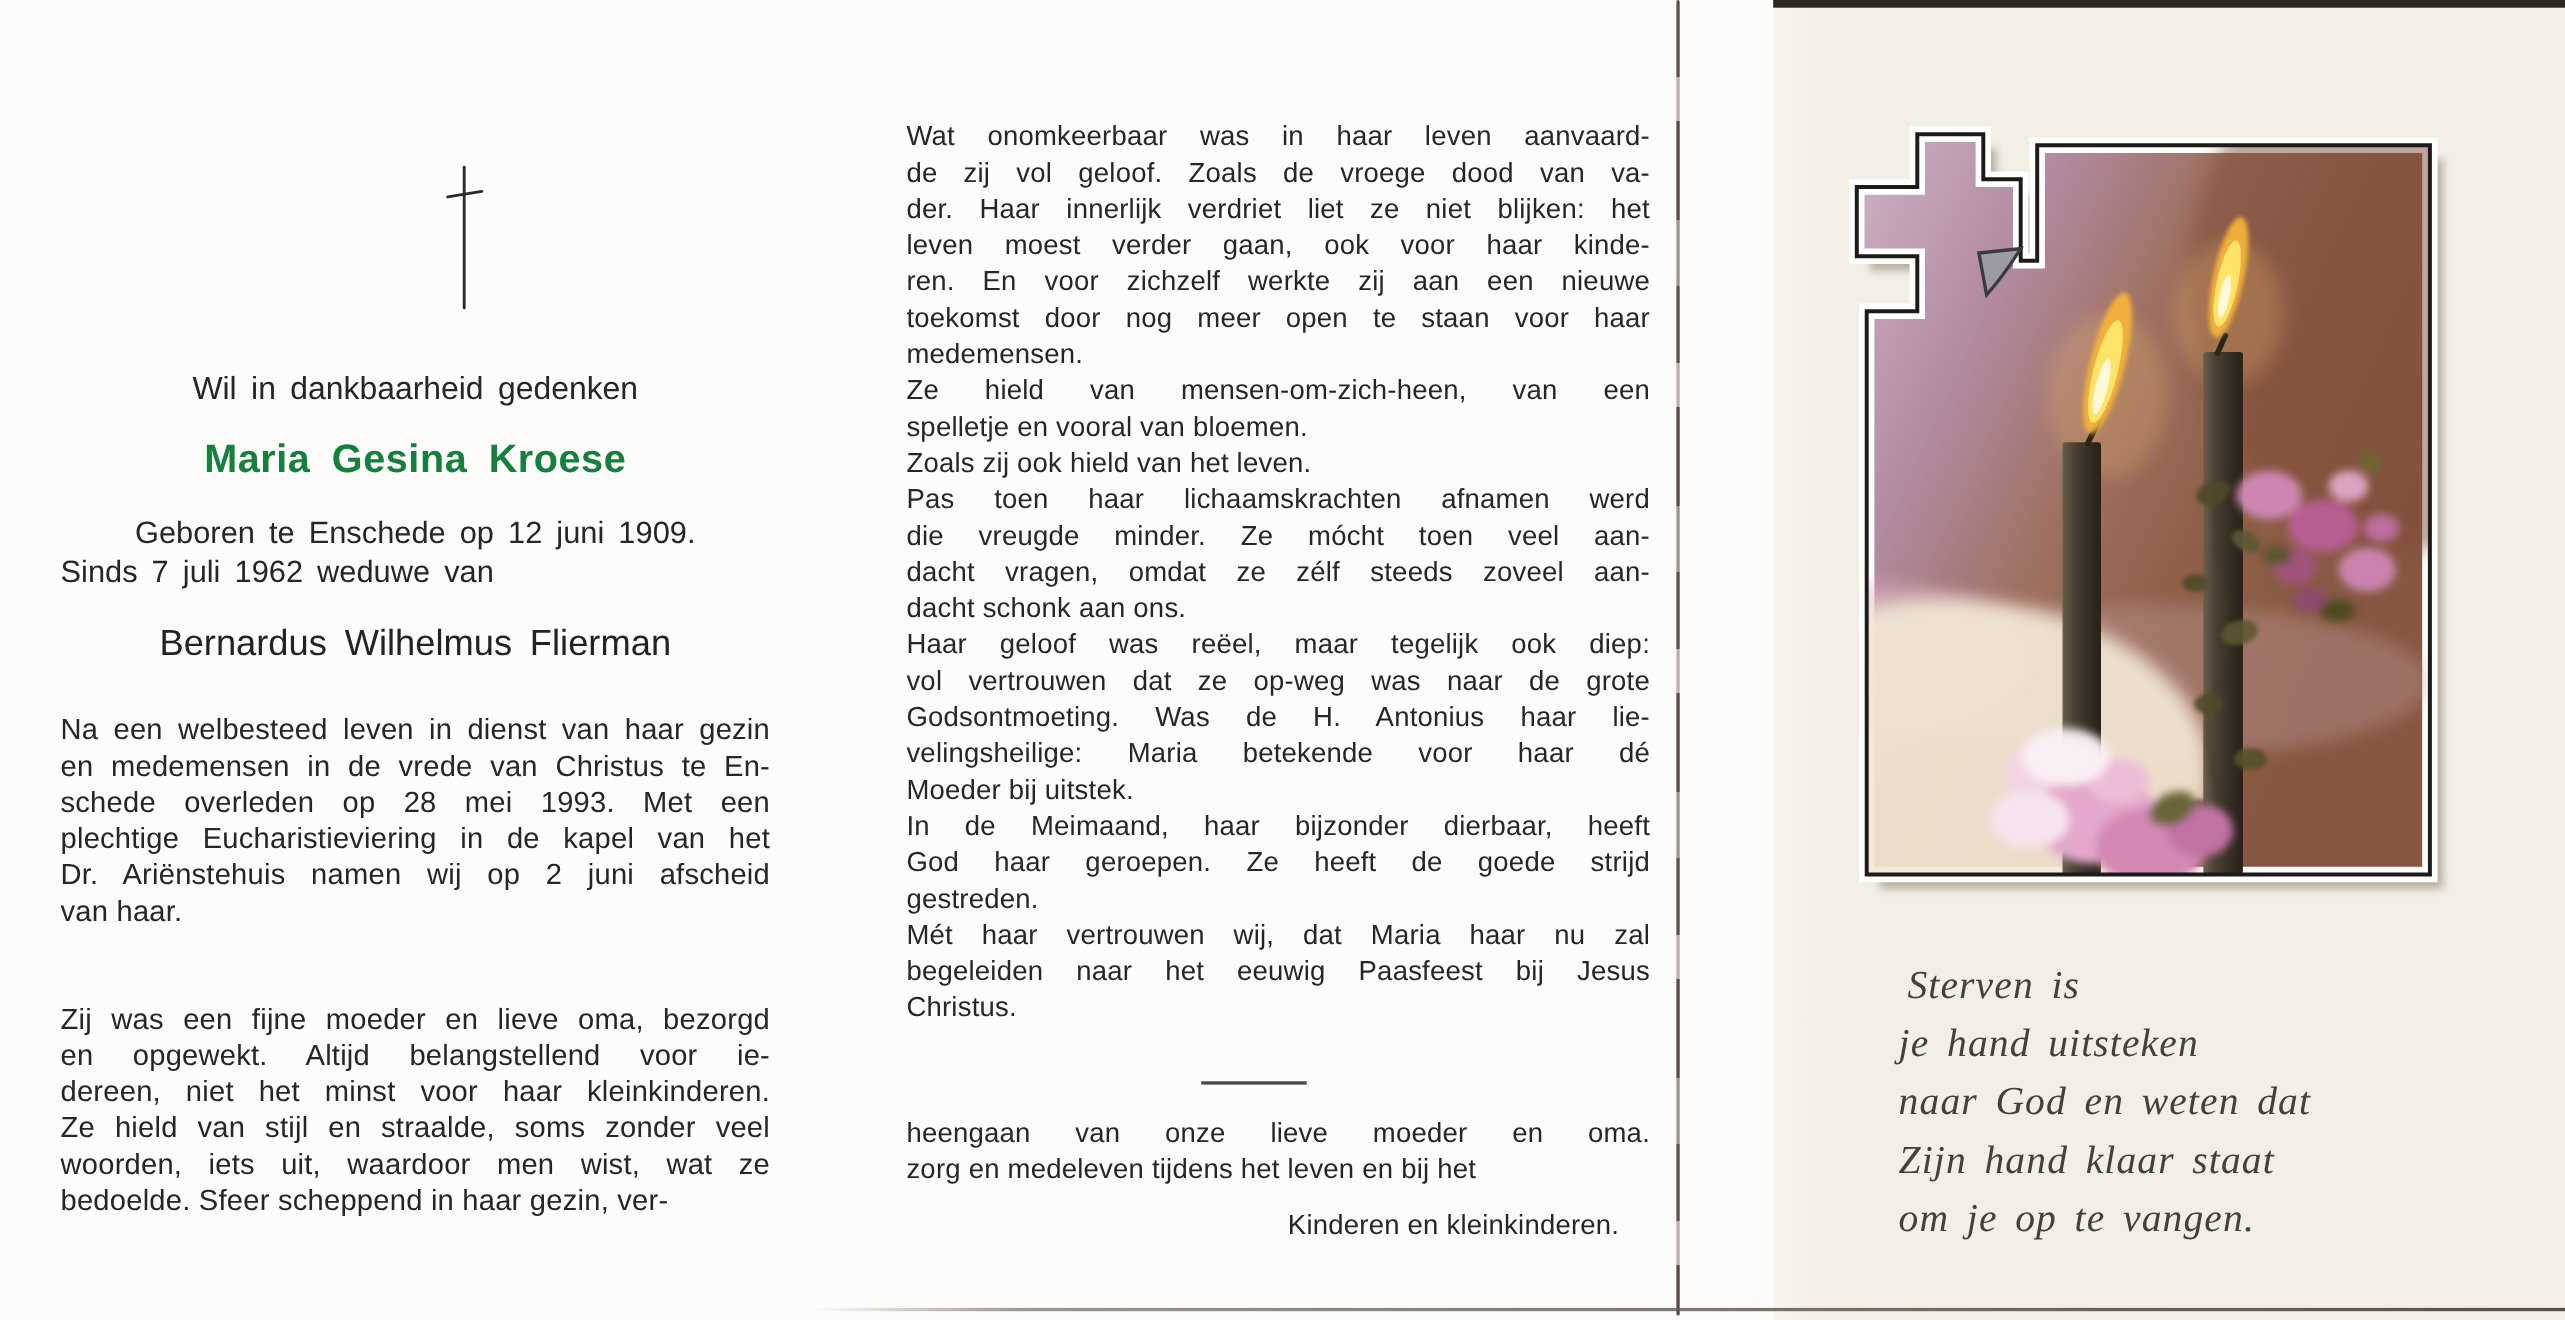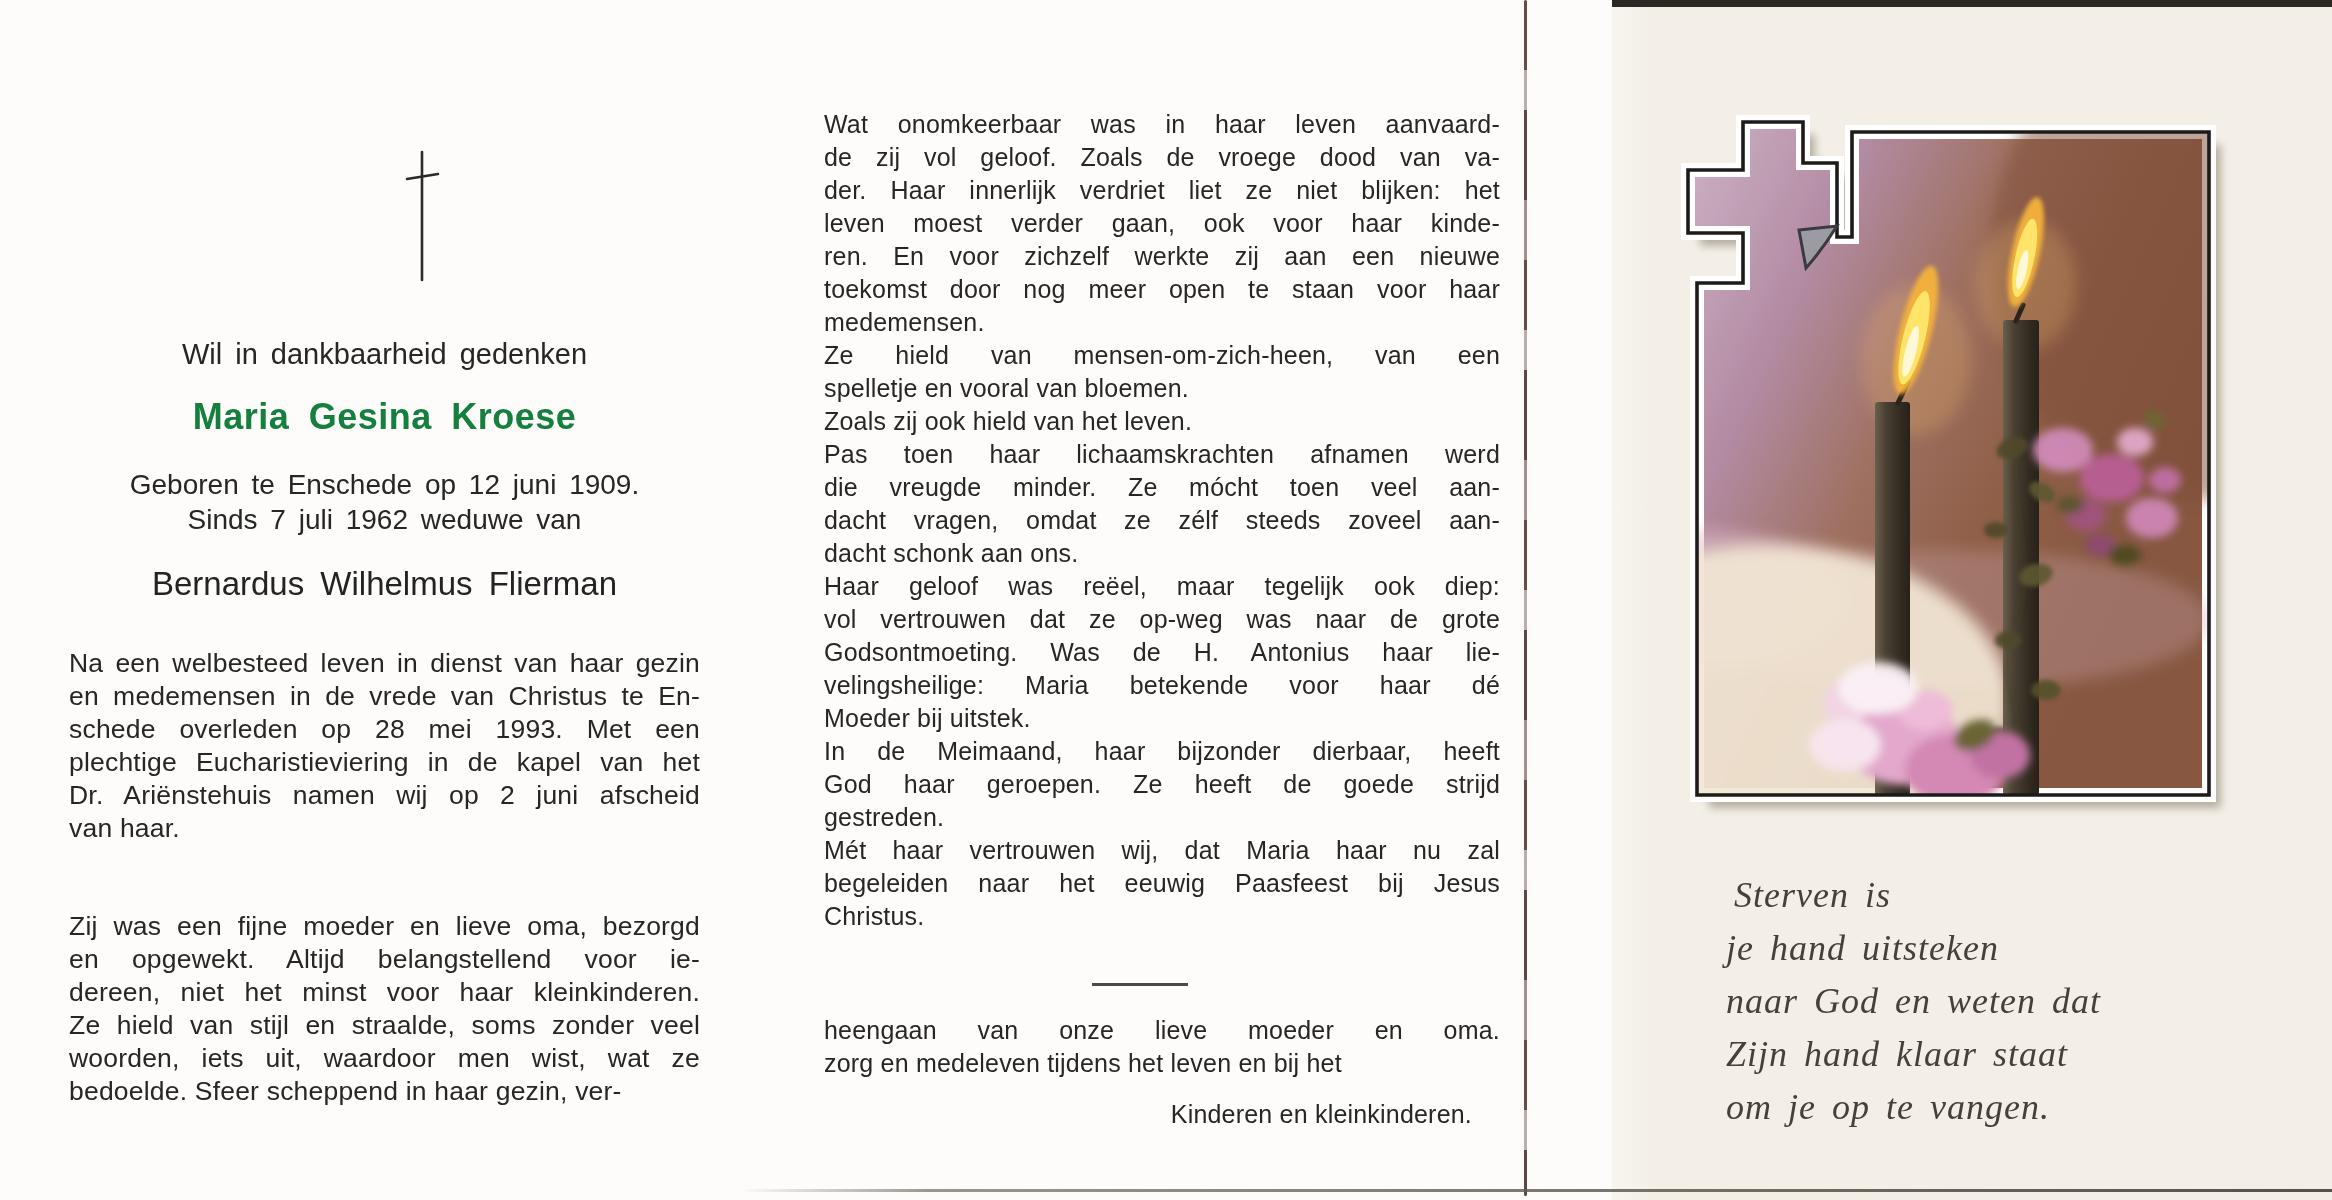--- a/index.html
+++ b/index.html
@@ -4,26 +4,26 @@
 <style>
   html,body{margin:0;padding:0;background:#e8e6e2;}
   .page{
     position:relative;width:2332px;height:1200px;overflow:hidden;
     background:#fdfcfa;
     font-family:"Liberation Sans",sans-serif;color:#262626;
   }
   section{position:absolute;}
   
   .left-page{left:55px;top:0;width:645px;height:1200px;}
-  .left-page .abs{position:absolute;left:0;right:0;margin-left:14px;}
+  .left-page .abs{position:absolute;left:0;right:0;}
   .cross-svg{position:absolute;left:295px;top:146px;}
   .intro{top:338px;font-size:29px;text-align:center;word-spacing:5px;}
   .name{top:396px;font-size:36px;font-weight:bold;text-align:center;word-spacing:9px;letter-spacing:.5px;color:#15803d;}
   .birth{top:469px;font-size:28px;text-align:center;word-spacing:5px;}
-  .widow{top:504px;font-size:28px;text-align:center;word-spacing:5px;}
+  .widow{top:504px;font-size:28px;word-spacing:5px;}
   .spouse{top:565px;font-size:33px;text-align:center;word-spacing:7px;color:#232323;}
   .para{font-size:26.5px;line-height:33px;letter-spacing:.2px;}
   .p1{top:647px;}
   .p2{top:910px;}
   .jpara div{text-align:justify;text-align-last:justify;}
   .jpara div:last-child{text-align-last:left;}
   
   .middle-page{left:824px;top:108px;width:676px;font-size:25px;line-height:33px;letter-spacing:.2px;}
   .divider{width:96px;height:3px;background:#4a4a4a;margin:50px 0 28px 268px;}
   .signature{margin-top:18px;text-align:right;padding-right:28px;}

